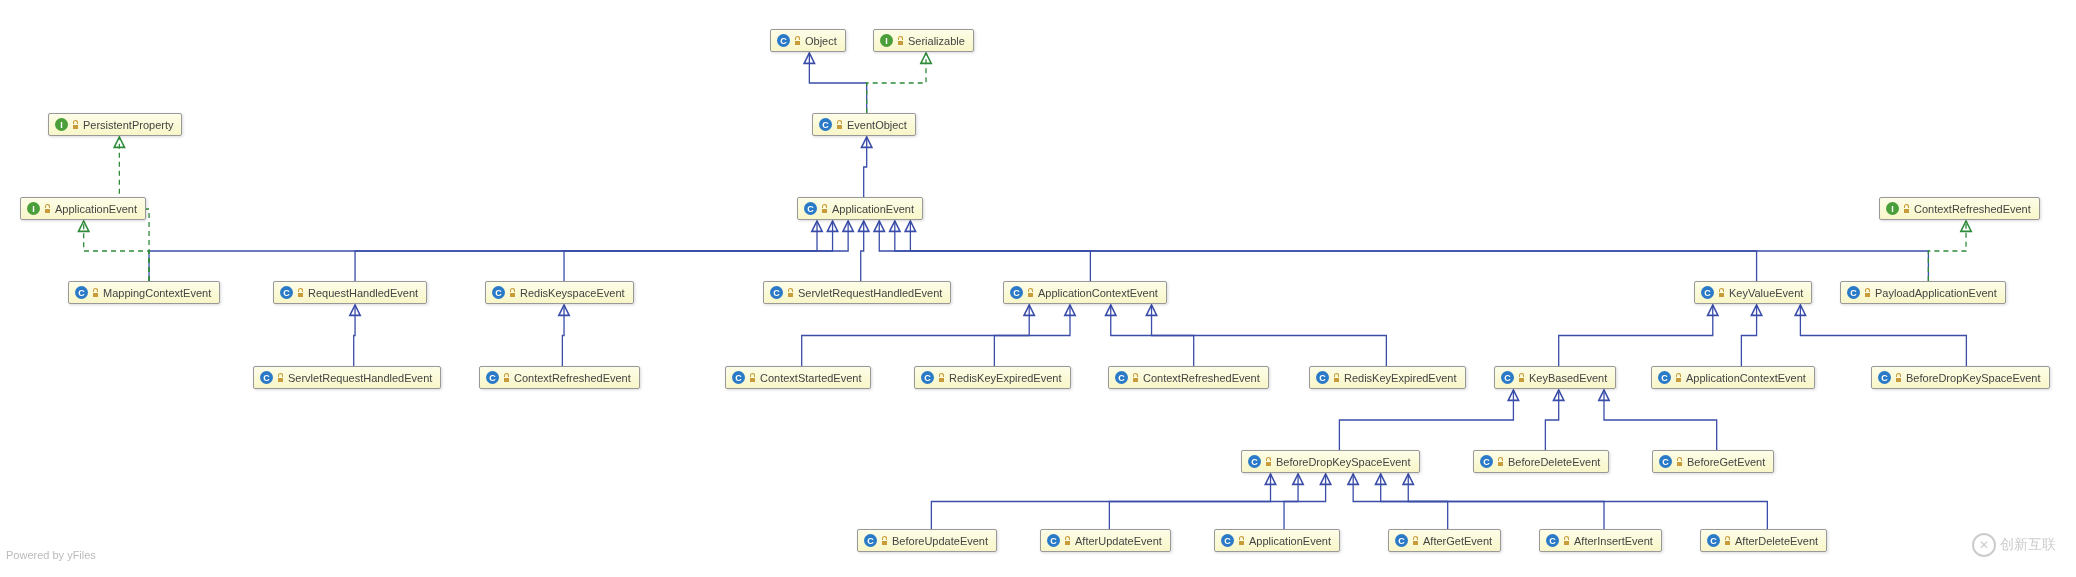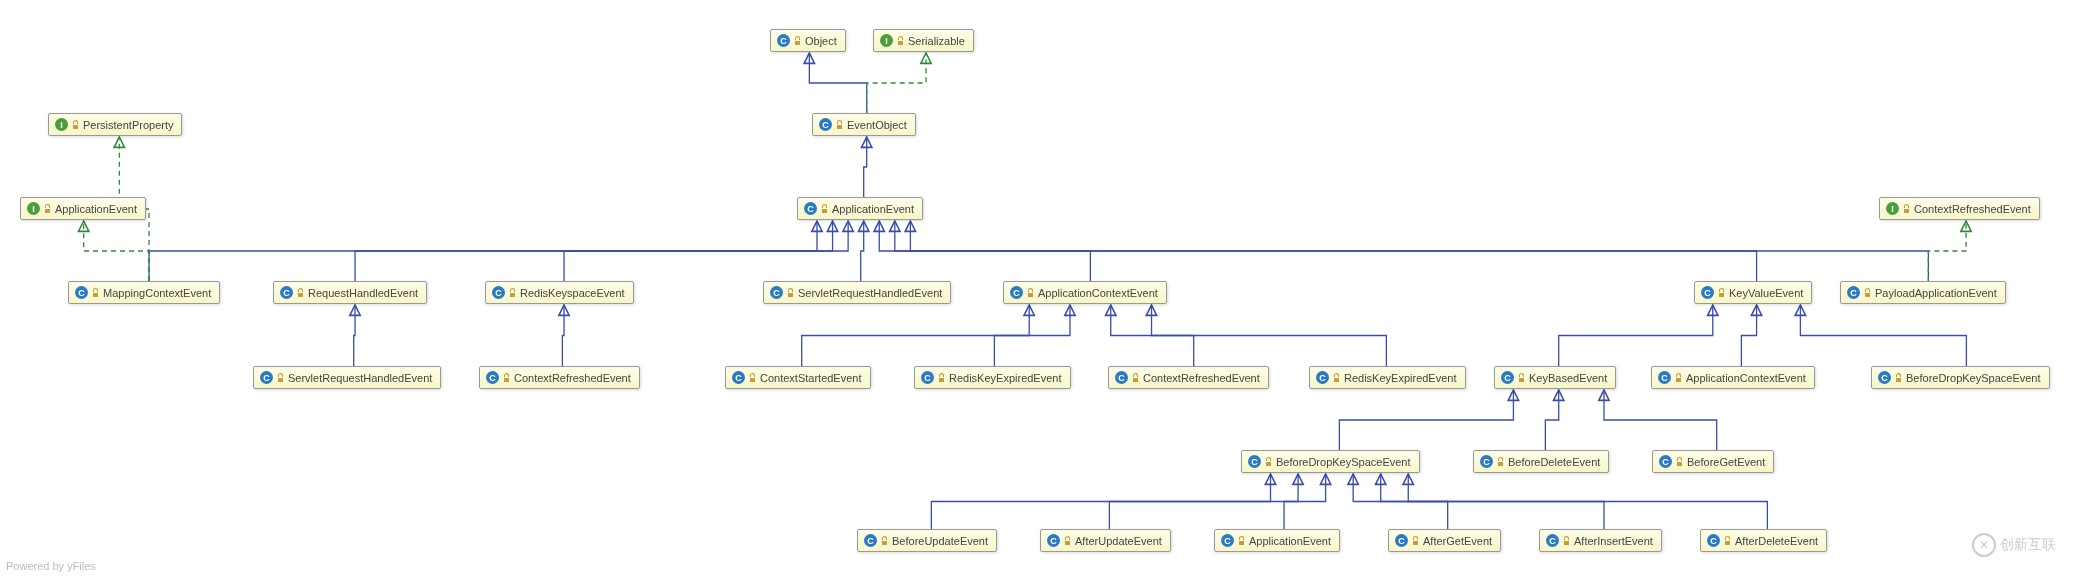--- a/index.html
+++ b/index.html
@@ -71,21 +71,21 @@
     position: absolute;
     top: 0;
     left: 0;
     pointer-events: none;
     width: 2076px;
     height: 577px;
   }
   .footer {
     position: absolute;
     left: 6px;
-    bottom: 5px;
+    bottom: 16px;
     font-size: 11px;
     color: #bbb;
   }
   .watermark {
     position: absolute;
     right: 20px;
     bottom: 20px;
     font-size: 14px;
     color: #ccc;
     display: flex;

